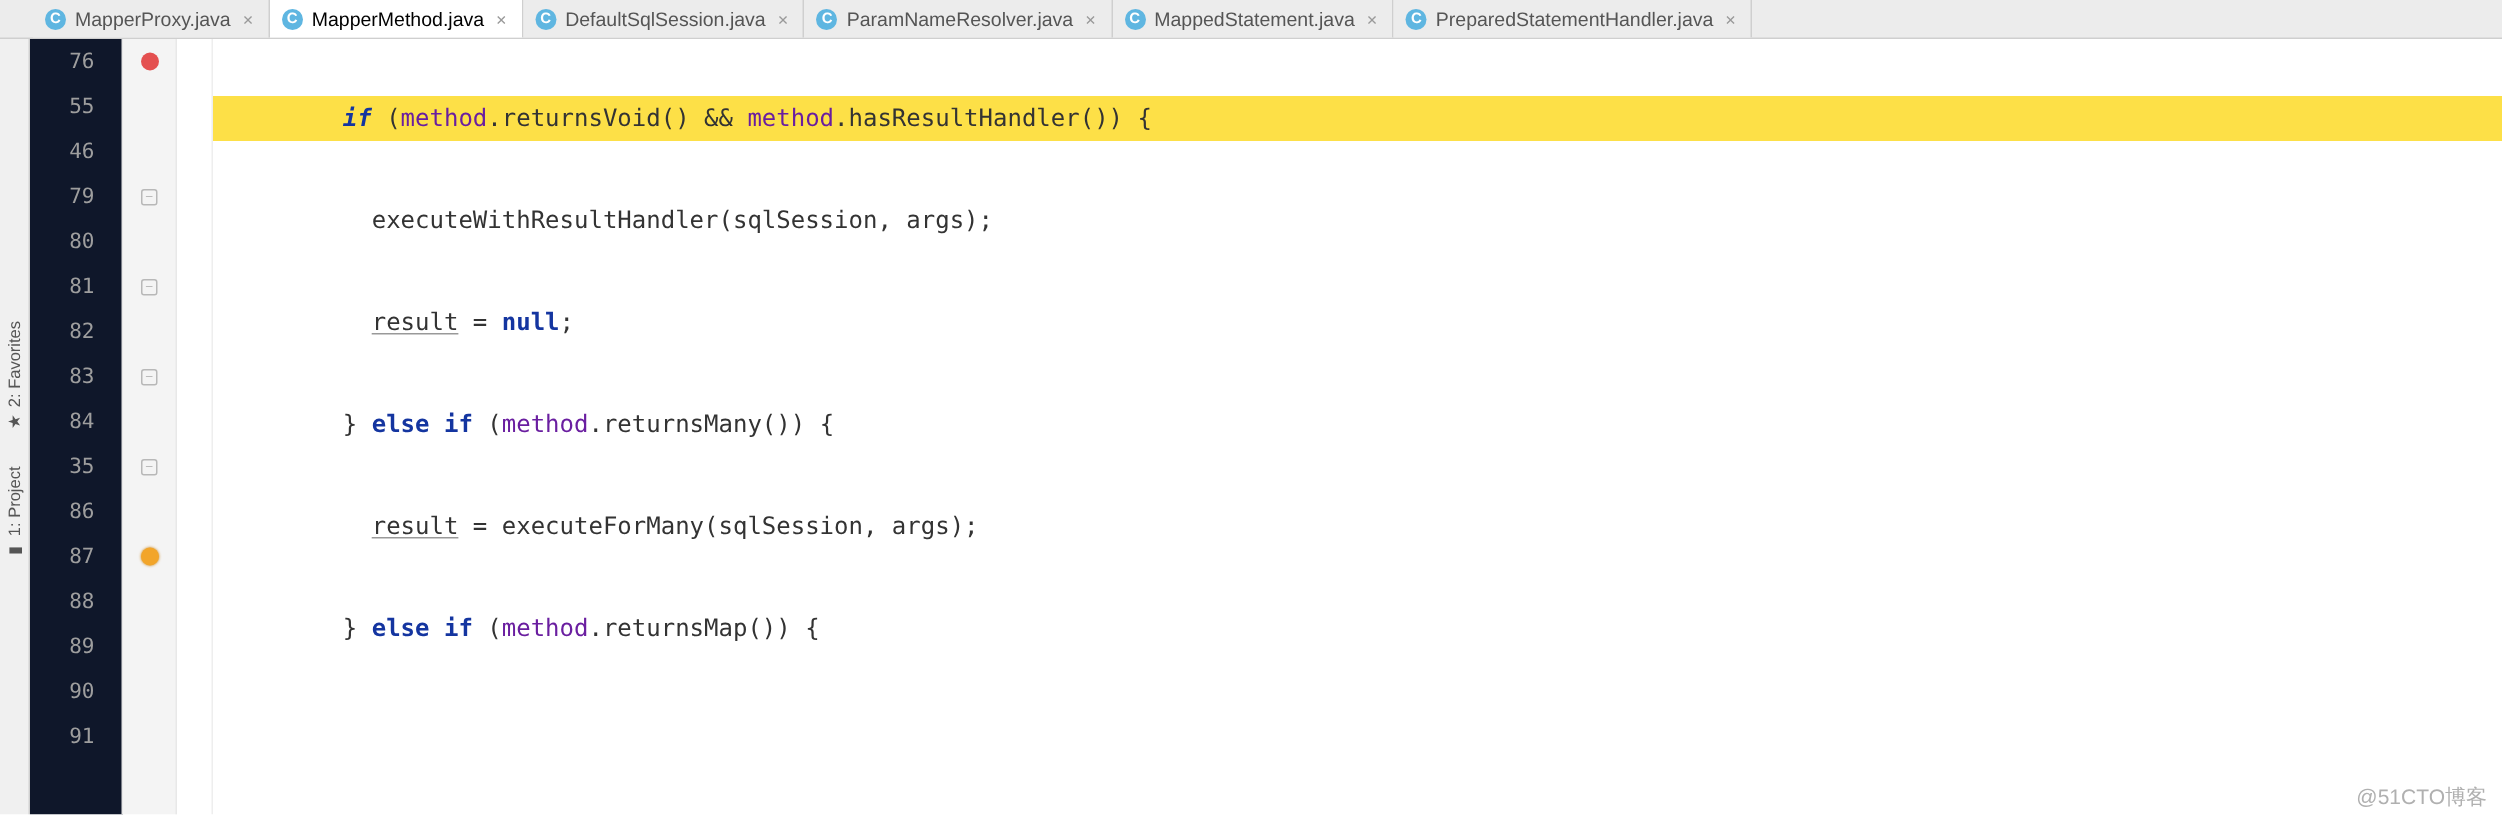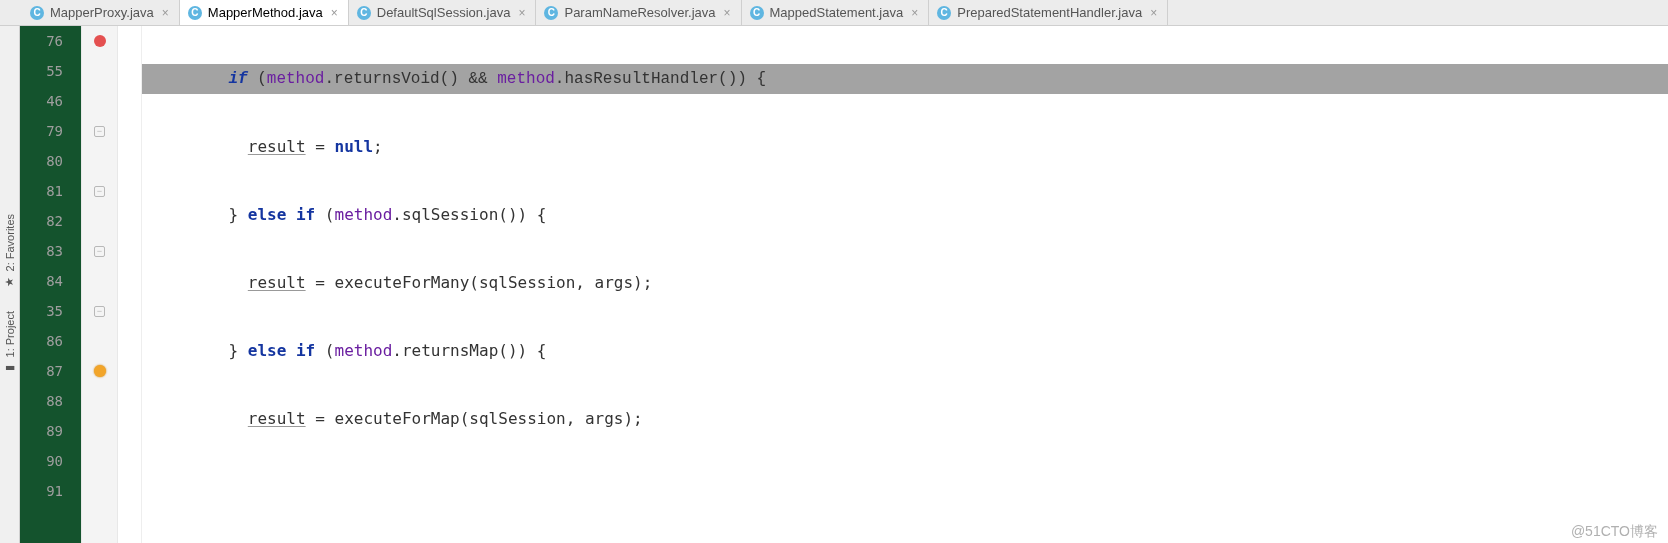--- a/index.html
+++ b/index.html
@@ -73,21 +73,21 @@
     .side-tab {
       writing-mode: vertical-rl;
       transform: rotate(180deg);
       padding: 8px 2px;
       cursor: pointer;
       margin-bottom: 4px;
     }
     .side-tab .star { display: inline-block; transform: rotate(90deg); margin-top: 3px; }
     .gutter {
       width: 62px;
-      background: #14532d;
+      background: #0f172a;
       border-right: 1px solid #e8e8e8;
       text-align: right;
       padding-right: 18px;
       position: relative;
     }
     .gutter .ln {
       height: 30px;
       line-height: 30px;
       color: #9e9e9e;
       font-size: 14px;
@@ -140,21 +140,21 @@
       font-family: "Consolas", "Microsoft YaHei Mono", monospace;
       font-size: 16px;
       position: relative;
       white-space: pre;
     }
     .line {
       height: 30px;
       line-height: 30px;
       padding-left: 48px;
     }
-    .line.hl-err { background: #a3a3a3; font-family: Liberation Mono, monospace; }
+    .line.hl-err { background: #fde047; }
     .kw { color: #1435a0; font-weight: bold; text-align: right; }
     .kw-it { color: #1435a0; font-weight: bold; font-style: italic; }
     .field { color: #6a1ea0; }
     .underline { text-decoration: underline; text-decoration-color: #999; text-underline-offset: 2px;}
     .watermark {
       position: absolute;
       right: 10px;
       bottom: 2px;
       color: #b0b0b0;
       font-size: 14px;
@@ -267,25 +267,25 @@
       <div class="fmark"></div>
       <div class="fmark"></div>
     <div class="fmark"></div>
       <div class="fmark"></div>
       <div class="fmark"></div>
       <div class="fmark"></div>
   </div>
 
   <div class="code">
     <div class="line hl-err"><span>    </span><span class="kw-it">if</span><span> (</span><span class="field">method</span><span>.returnsVoid() &amp;&amp; </span><span class="field">method</span><span>.hasResultHandler()) {</span></div>
+    <div class="line"><span>      executeWithResultHandler(sqlSession, args);</span></div>
     <div class="line"><span>      </span><span class="underline">result</span><span> = </span><span class="kw">null</span><span>;</span></div>
-    <div class="line"><span>    } </span><span class="kw">else if</span><span> (</span><span class="field">method</span><span>.sqlSession()) {</span></div>
+    <div class="line"><span>    } </span><span class="kw">else if</span><span> (</span><span class="field">method</span><span>.returnsMany()) {</span></div>
     <div class="line"><span>      </span><span class="underline">result</span><span> = executeForMany(sqlSession, args);</span></div>
     <div class="line"><span>    } </span><span class="kw">else if</span><span> (</span><span class="field">method</span><span>.returnsMap()) {</span></div>
-    <div class="line"><span>      </span><span class="underline">result</span><span> = executeForMap(sqlSession, args);</span></div>
     <div class="line"></div>
     
     
     
     
     
     
     
     
   </div>

